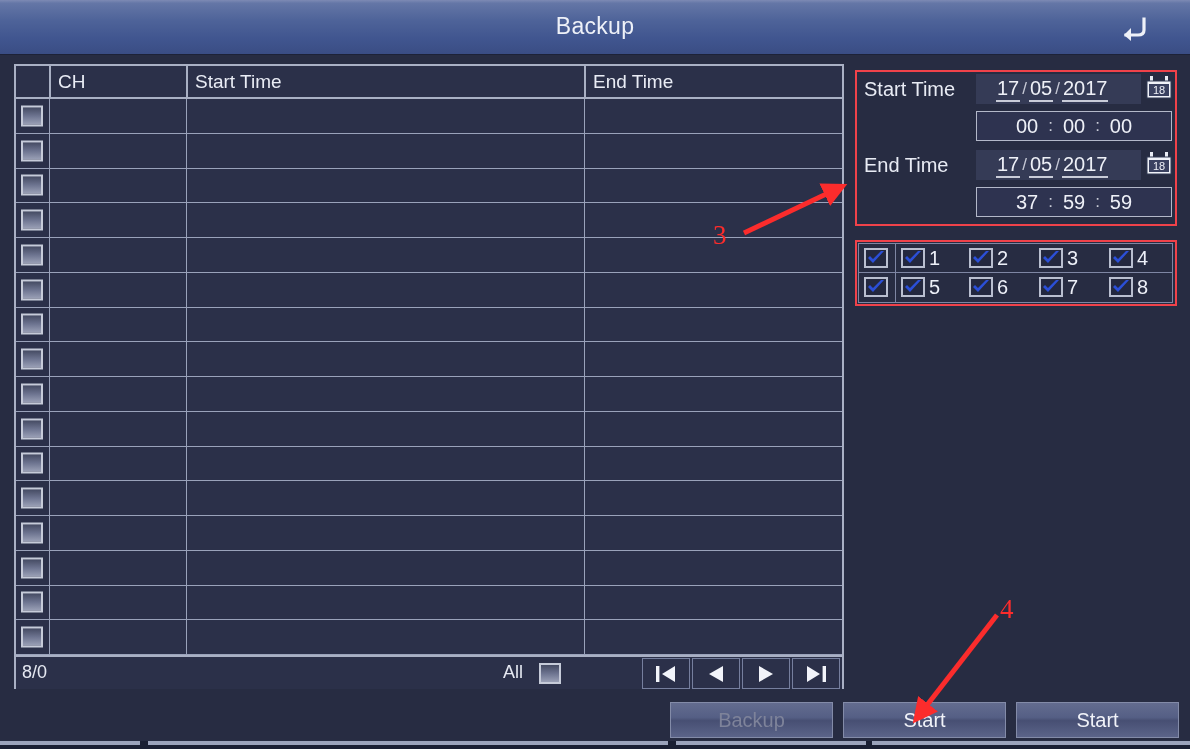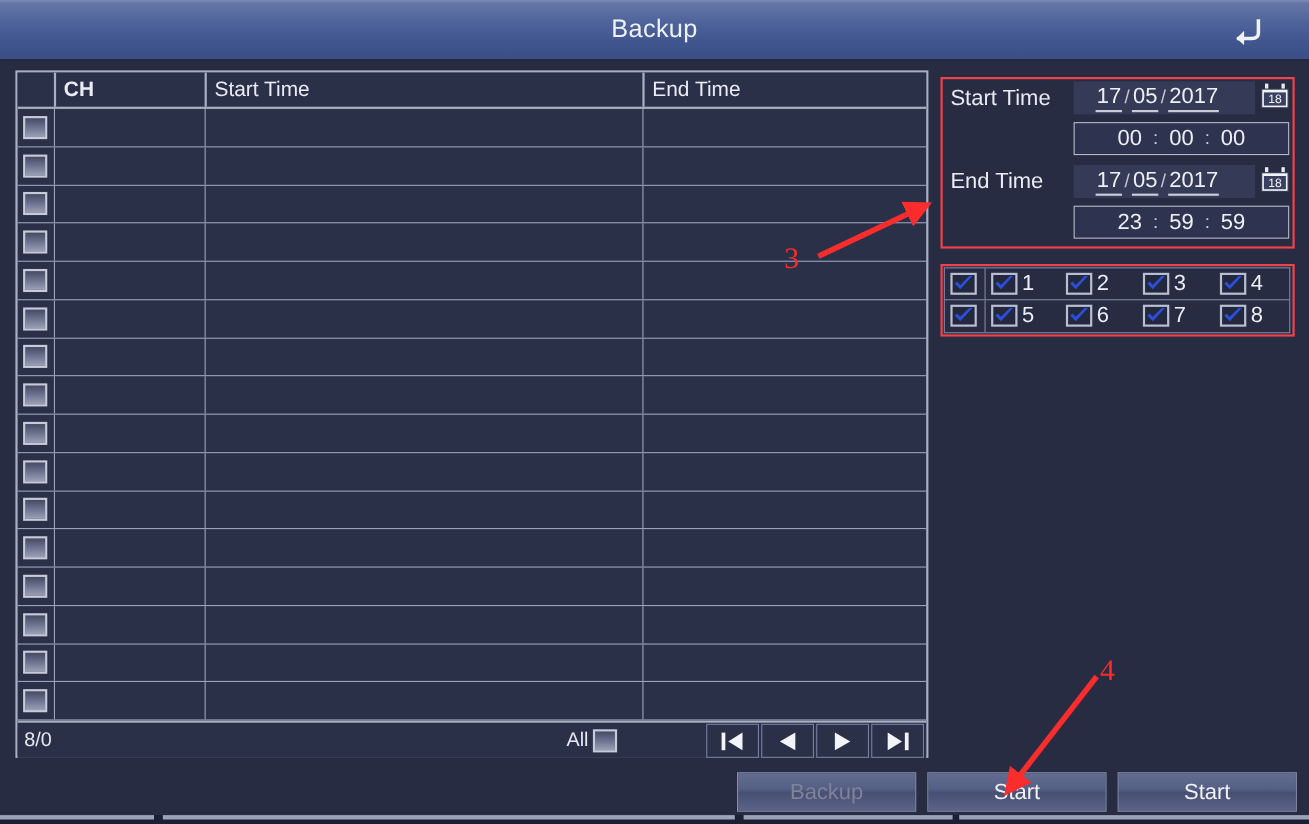--- a/index.html
+++ b/index.html
@@ -63,21 +63,21 @@
     top: 0;
     height: 31px;
     line-height: 31px;
     font-size: 19px;
     color: #e9ecf5;
     padding-left: 7px;
     border-left: 2px solid #a9b0c4;
     white-space: nowrap;
   }
   .th.c0 { left: 0;   width: 33px; border-left: none; }
-  .th.c1 { left: 33px;  width: 137px; font-weight: bold; }
+  .th.c1 { left: 33px;  width: 137px; }
   .th.c2 { left: 170px; width: 398px; }
   .th.c3 { left: 568px; width: 258px; }
 
   .tbody { position: relative; height: 556px; }
   .trow {
     position: relative;
     height: 34.75px;
     border-bottom: 1px solid #9aa2ba;
   }
   .trow .cellsep {
@@ -111,21 +111,20 @@
     position: absolute;
     left: 6px; top: 5px;
     font-size: 18px;
     color: #e6e9f2;
   }
   .all-label {
     position: absolute;
     left: 487px; top: 5px;
     font-size: 18px;
     color: #e6e9f2;
-    margin-left: 12px;
   }
   .all-check {
     position: absolute;
     left: 523px; top: 6px;
     width: 22px; height: 21px;
     border: 2px solid #c6cbd9;
     background: linear-gradient(to bottom, #454b63 0%, #6d7490 50%, #9aa0b6 100%);
     cursor: pointer;
   }
   .pager {
@@ -482,21 +481,21 @@
           <rect x="19" y="1" width="3" height="5" fill="#e9ecf4"></rect>
           <rect x="1" y="6" width="24" height="17" fill="#f0f2f8" stroke="#333b55" stroke-width="1"></rect>
           <rect x="3" y="9" width="20" height="12" fill="#3a4160"></rect>
           <text x="13" y="19" font-size="11" fill="#f0f2f8" text-anchor="middle" font-family="Liberation Sans, sans-serif">18</text>
         </svg>
       </div>
     </div>
 
     <div class="rrow">
       <div class="timefield">
-        <span class="tseg">23</span>
+        <span class="tseg">37</span>
         <span class="tsep">:</span>
         <span class="tseg">59</span>
         <span class="tsep">:</span>
         <span class="tseg">59</span>
       </div>
     </div>
   </div>
 
   <div class="chanpanel">
     <div class="chanrow" id="chanrow1">

